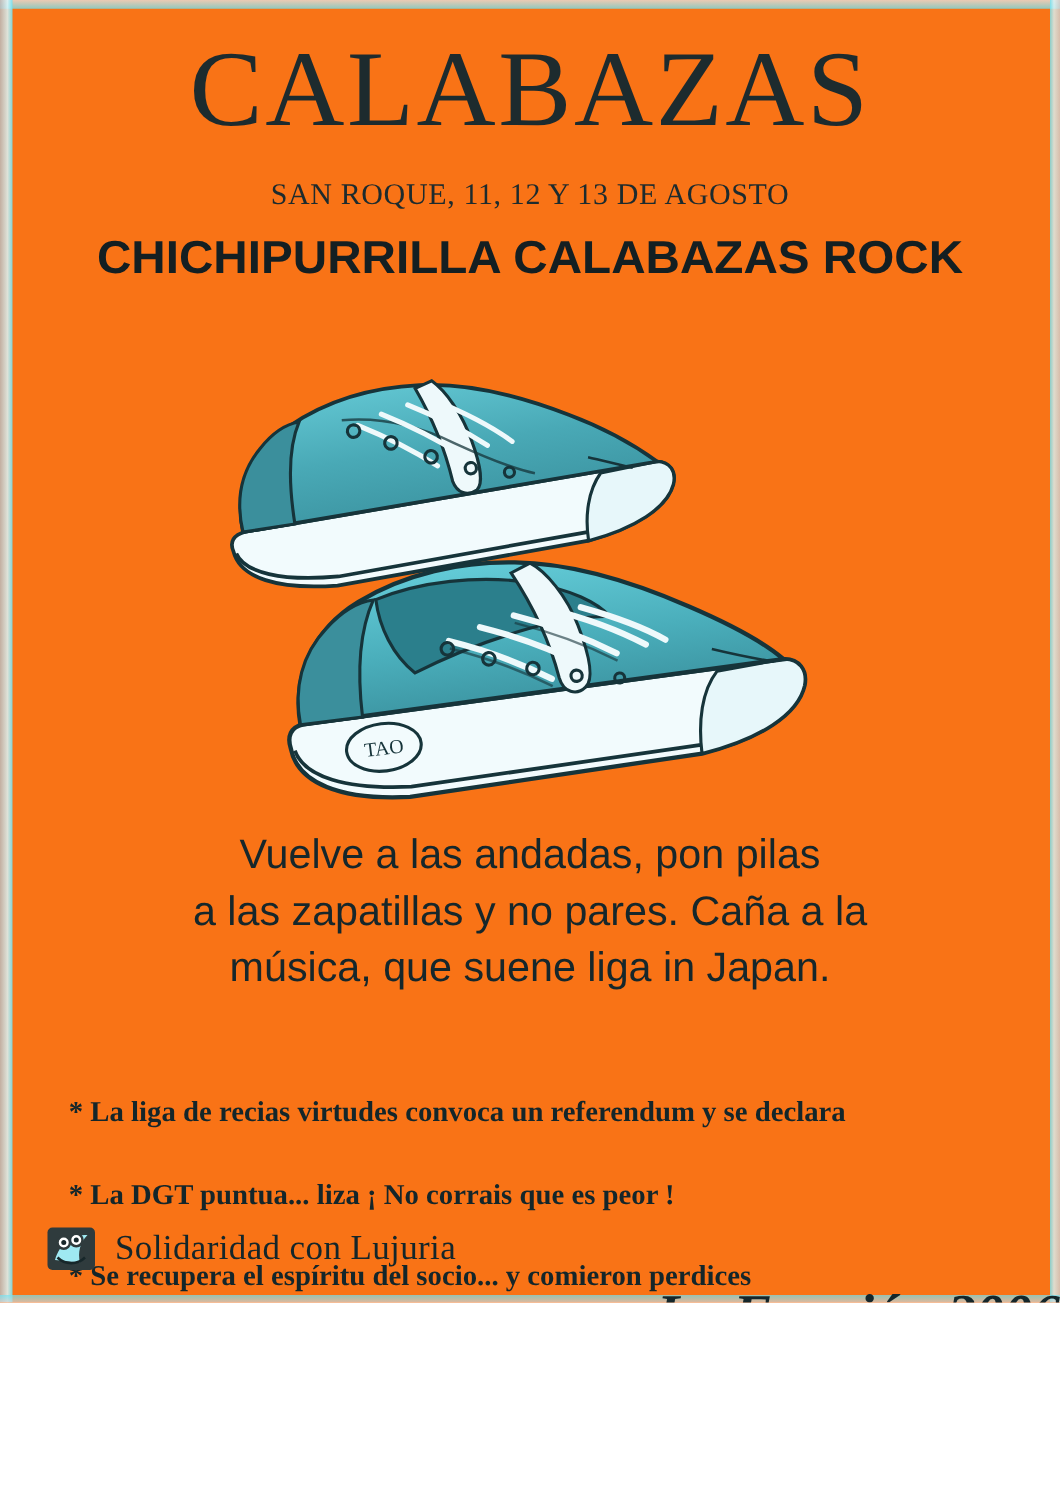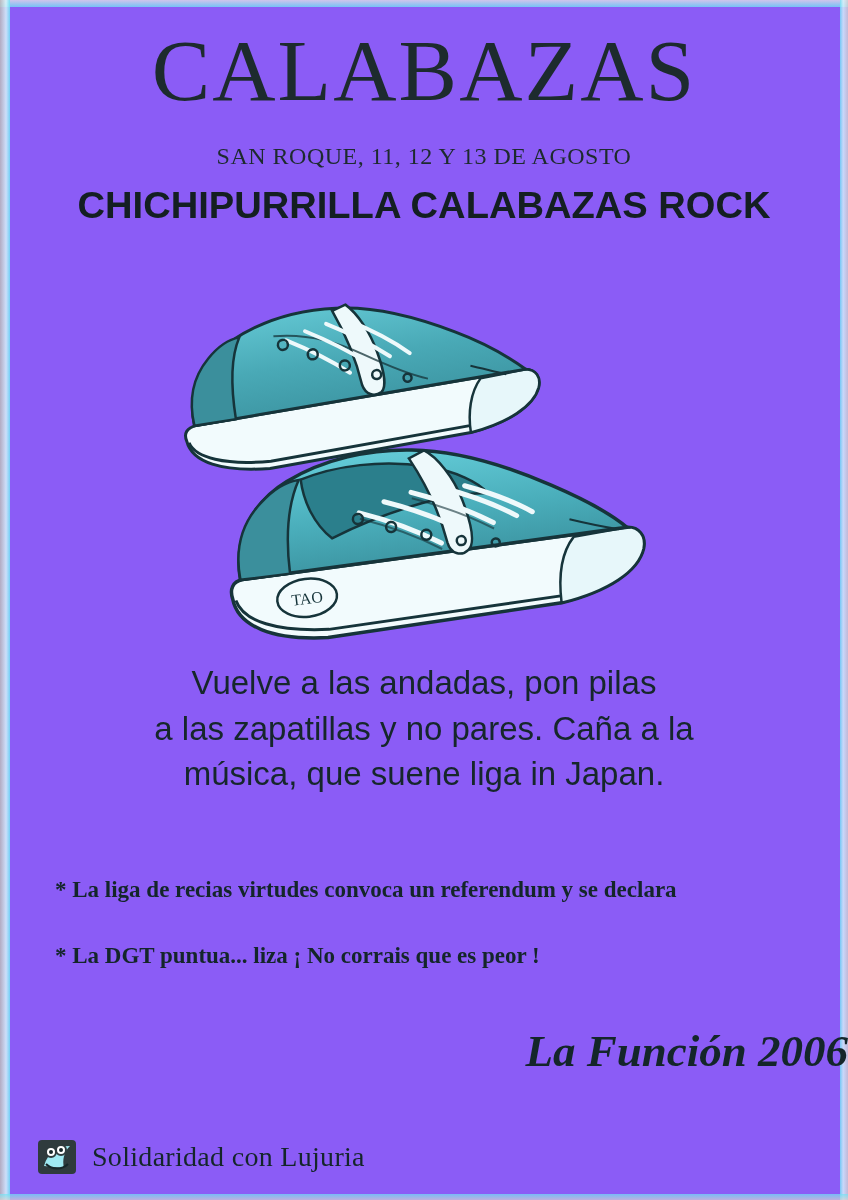--- a/index.html
+++ b/index.html
@@ -10,22 +10,22 @@
   body {
     width: 848px;
     height: 1200px;
     overflow: hidden;
     font-family: "Liberation Serif", serif;
   }
 
   .poster {
     position: relative;
     width: 848px;
-    height: 1200px;
-    background: #8b5cf6;
+    height: 1042px;
+    background: #f97316;
     box-sizing: border-box;
     overflow: hidden;
   }
 
   
   .edge-left {
     position: absolute;
     left: 0; top: 0; bottom: 0;
     width: 10px;
     background: linear-gradient(to right, #b9b9b9, #d9f6fb 60%, #6fe4f5);
@@ -299,20 +299,24 @@
 
   <div class="bullets">
     <div class="bullet">
       <span>*</span>
       <span>La liga de recias virtudes convoca un referendum y se declara</span>
     </div>
     <div class="bullet">
       <span>*</span>
       <span>La DGT puntua... liza   ¡ No corrais que es peor !</span>
     </div>
+    <div class="bullet">
+      <span>*</span>
+      <span>Se recupera el espíritu del socio... y comieron perdices</span>
+    </div>
   </div>
 
   <div class="signature">La Función 2006</div>
 
   <div class="footer">
     <span class="footer-logo">
       <svg width="46" height="46" viewBox="0 0 46 46" xmlns="http://www.w3.org/2000/svg">
         <rect x="4" y="6" width="38" height="34" rx="4" fill="#2f3b3d"></rect>
         <path d="M10,32 C14,18 24,12 36,12 C30,18 28,26 30,34 Z" fill="#9fe9f2"></path>
         <circle cx="17" cy="18" r="5" fill="#ffffff" stroke="#2f3b3d" stroke-width="2"></circle>

